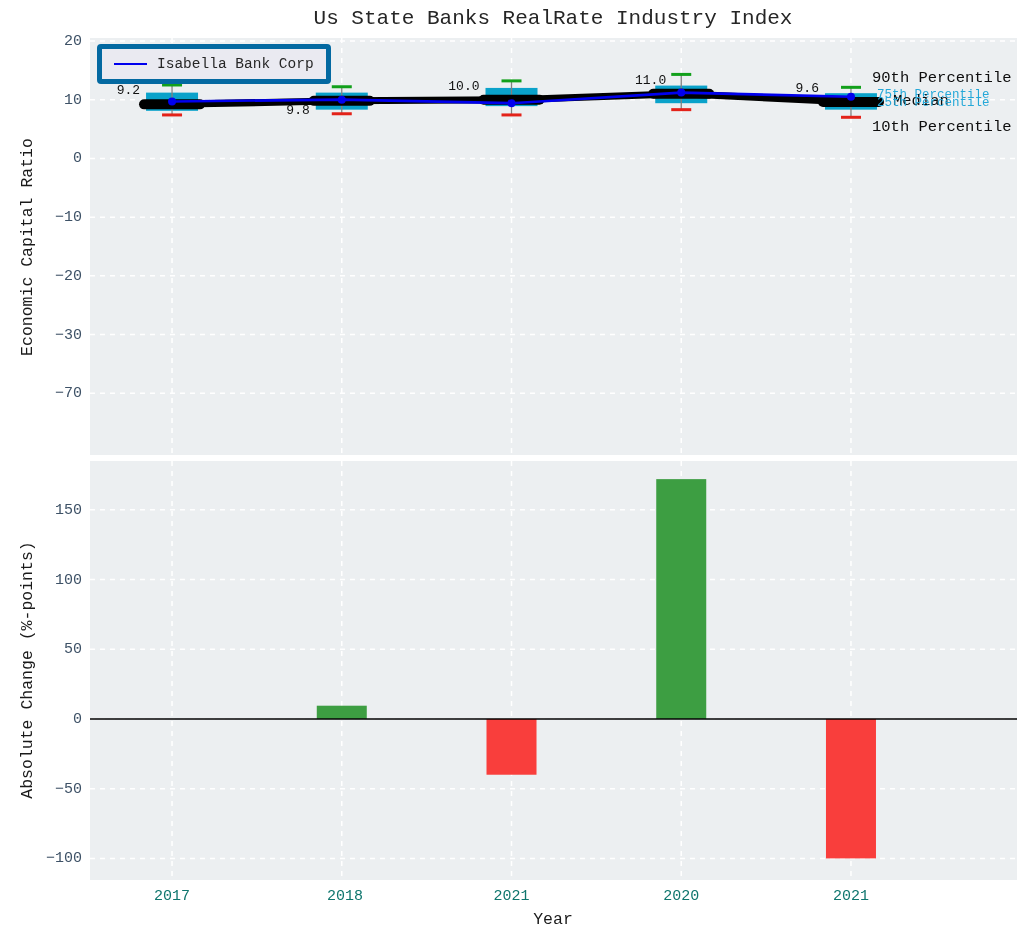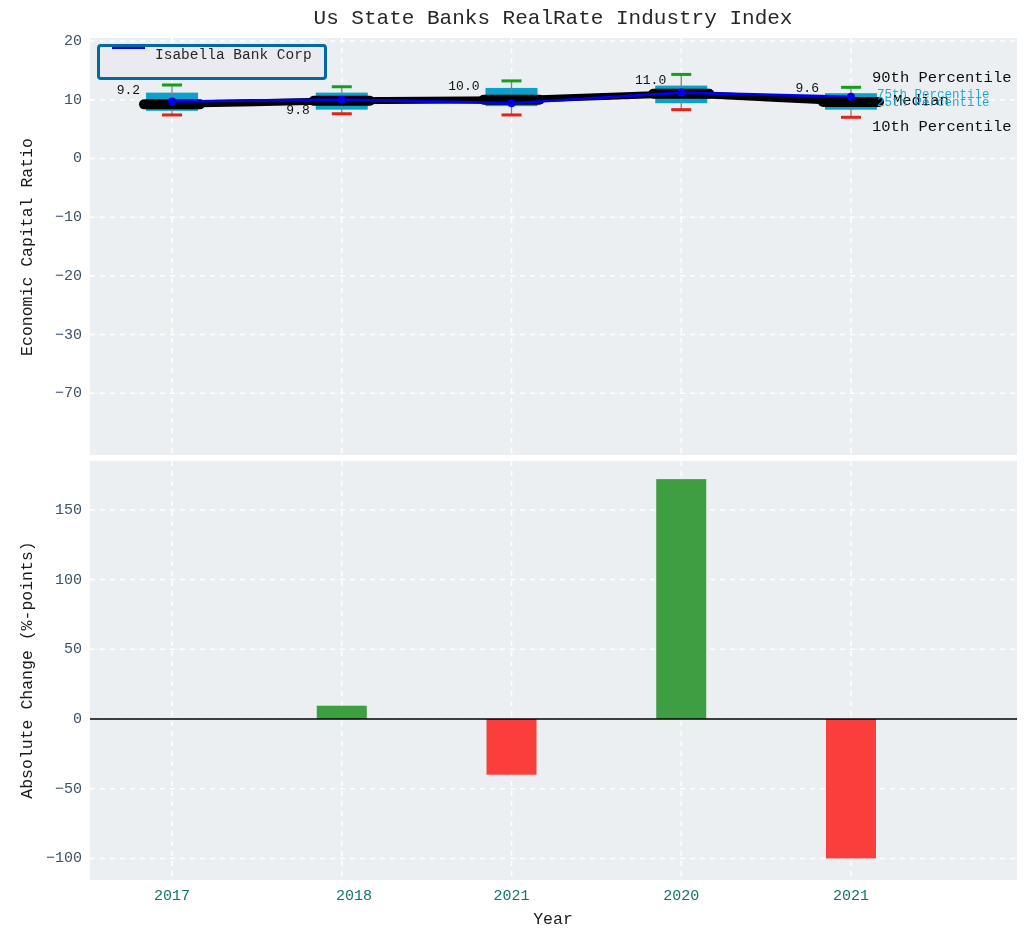--- a/index.html
+++ b/index.html
@@ -33,22 +33,22 @@
   }
   .median-anno{
     position:absolute;color:#111111;font-size:13px;white-space:nowrap;
     transform:translate(-100%,-50%);
   }
   .side-label{position:absolute;white-space:nowrap;}
   .side-black{color:#0d0d0d;font-size:15.5px;}
   .side-cyan{color:#25a8d8;font-size:12.5px;}
   #legend{
     position:absolute;left:97px;top:44px;height:30px;
-    background:#eaeaf1;border:3px solid #0369a1;border-radius:4px;
-    display:flex;align-items:flex-start;padding:0 12px;gap:10px;
+    background:#eaeaf1;border:5px solid #0369a1;border-radius:4px;
+    display:flex;align-items:center;padding:0 12px;gap:10px;
   }
   #legend .line-sample{width:33px;height:0;border-top:2.6px solid #0000ee;}
   #legend .legend-text{font-size:14.5px;color:#262626;white-space:nowrap;}
 </style>
 </head>
 <body>
 
 <div id="figure">
 
   <div class="plot-bg" id="top-plot-bg"></div>
@@ -143,21 +143,21 @@
       <div class="ytick" style="left: 82px; top: 275.866px;">−20</div>
       <div class="ytick" style="left: 82px; top: 334.599px;">−30</div>
       <div class="ytick" style="left: 82px; top: 393.331px;">−70</div>
       <div class="ytick" style="left: 82px; top: 509.802px;">150</div>
       <div class="ytick" style="left: 82px; top: 579.519px;">100</div>
       <div class="ytick" style="left: 82px; top: 649.236px;">50</div>
       <div class="ytick" style="left: 82px; top: 718.953px;">0</div>
       <div class="ytick" style="left: 82px; top: 788.671px;">−50</div>
       <div class="ytick" style="left: 82px; top: 858.388px;">−100</div>
       <div class="xtick" style="left: 172.039px; top: 888px;">2017</div>
-      <div class="xtick" style="left: 354px; top: 888px;">2018</div>
+      <div class="xtick" style="left: 345px; top: 888px;">2018</div>
       <div class="xtick" style="left: 511.507px; top: 888px;">2021</div>
       <div class="xtick" style="left: 681.241px; top: 888px;">2020</div>
       <div class="xtick" style="left: 850.974px; top: 888px;">2021</div>
     </div>
   <div id="anno-layer">
       <div class="median-anno" style="left: 140.039px; top: 90.3676px;">9.2</div>
       <div class="median-anno" style="left: 309.773px; top: 86.8437px; margin-top: 23px;">9.8</div>
       <div class="median-anno" style="left: 479.507px; top: 85.669px;">10.0</div>
       <div class="median-anno" style="left: 649.241px; top: 79.7958px; margin-left: 17px;">11.0</div>
       <div class="median-anno" style="left: 818.974px; top: 88.0183px;">9.6</div>

